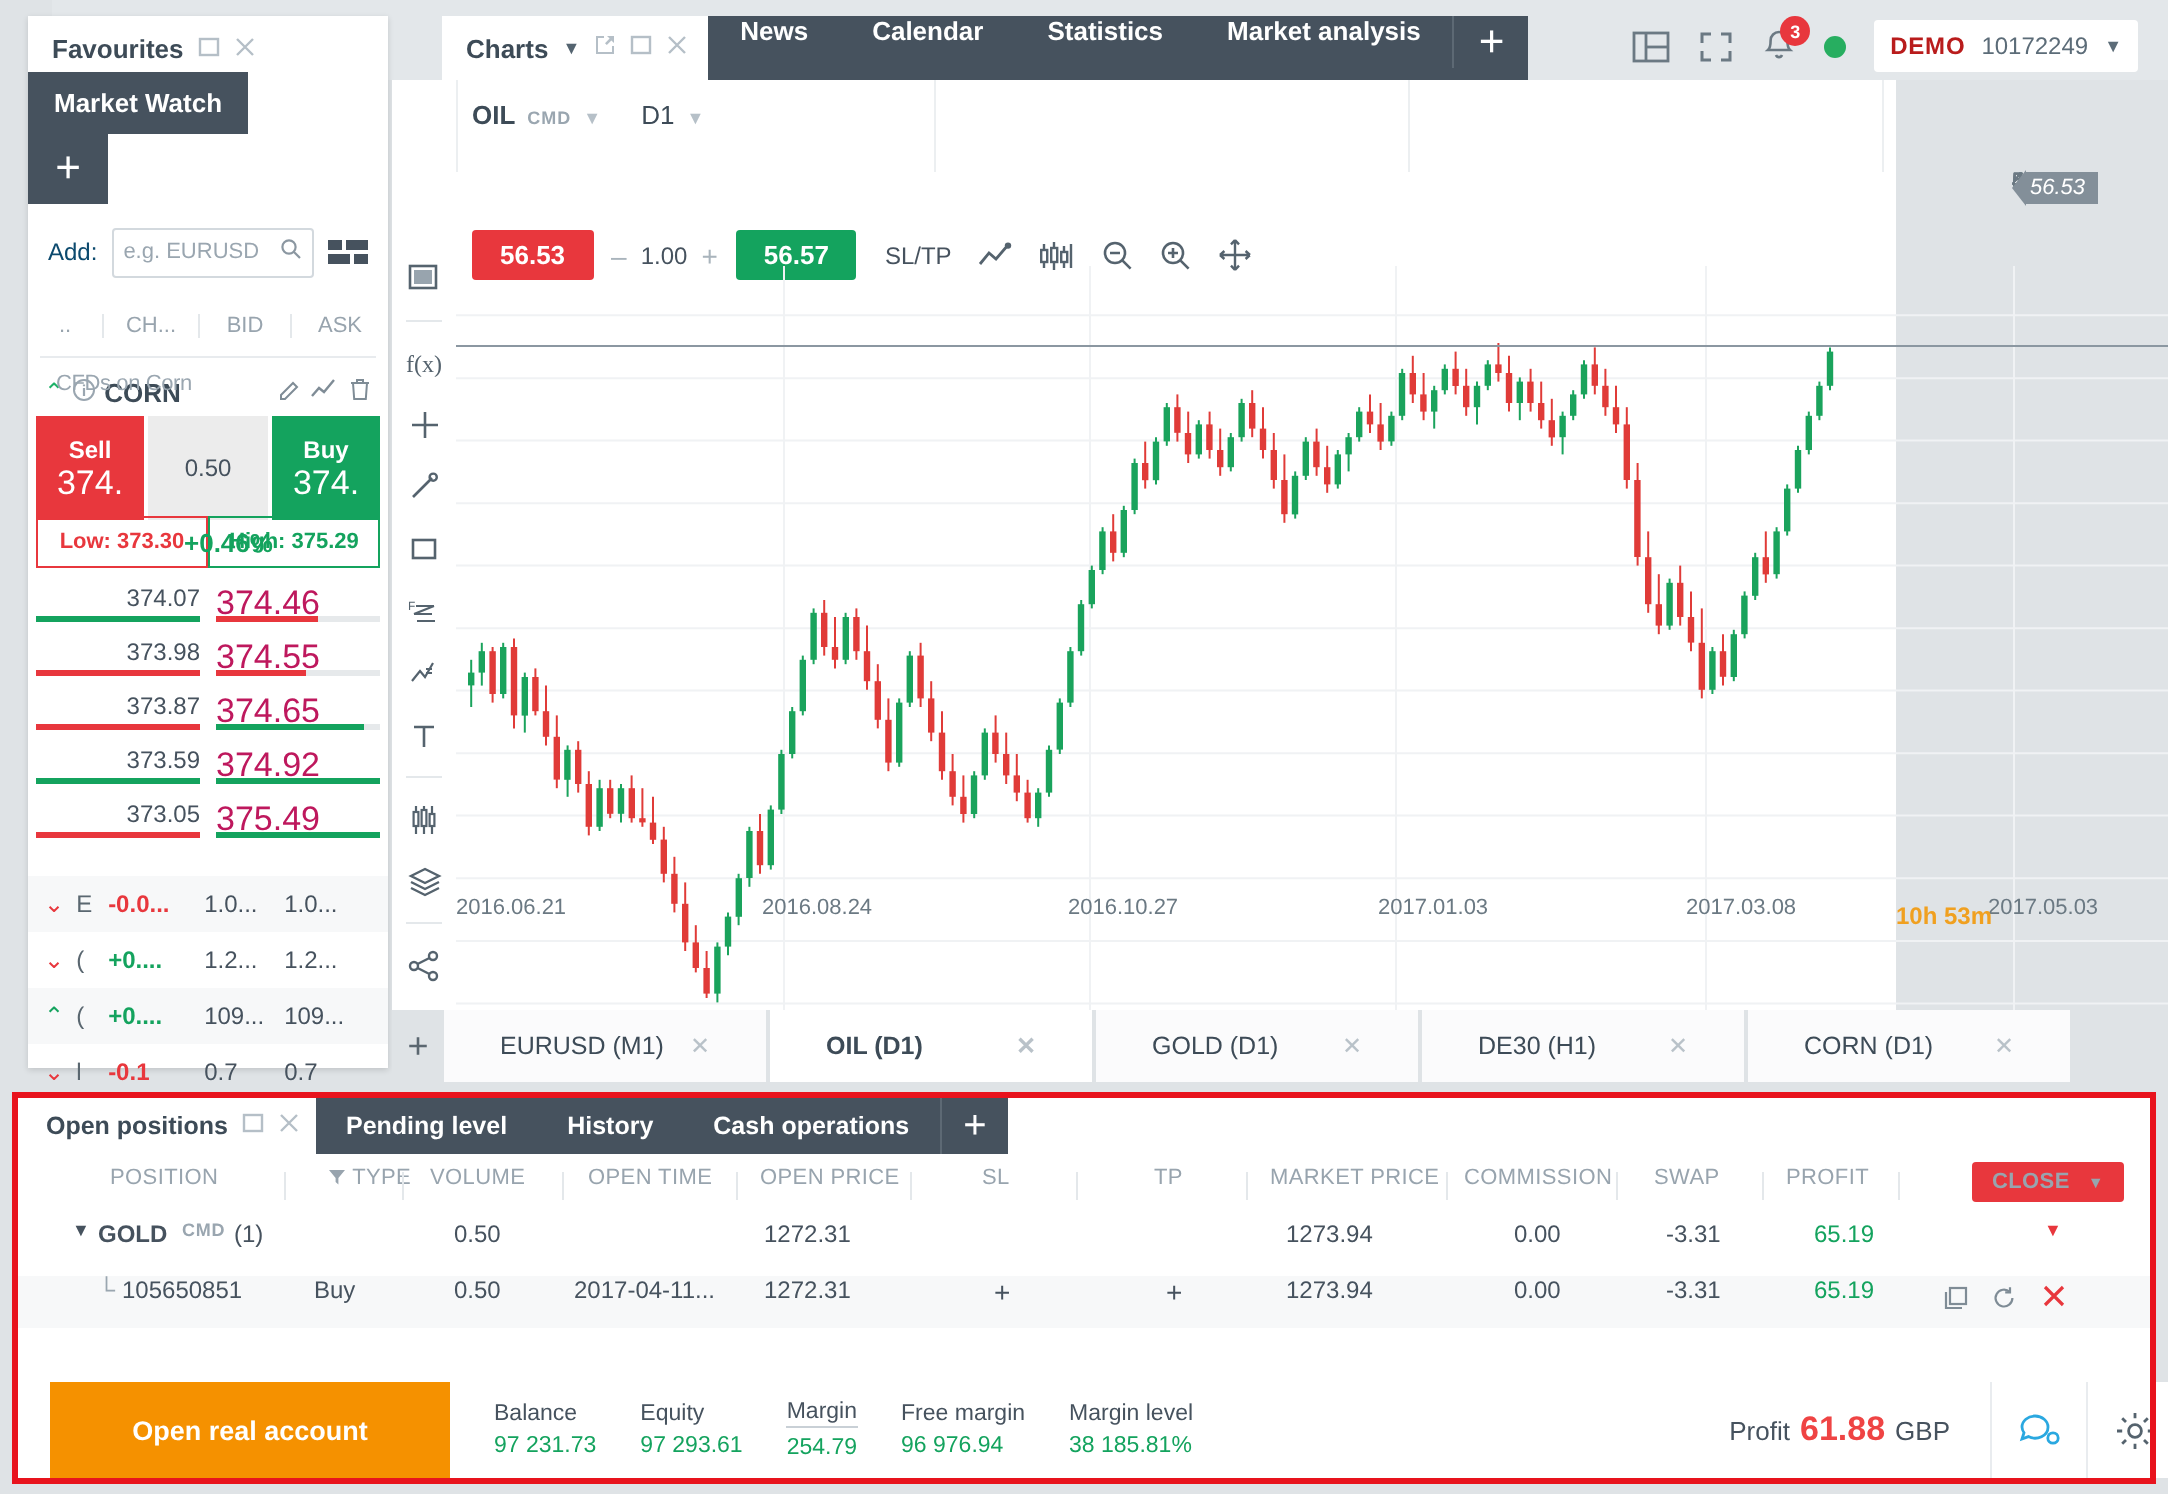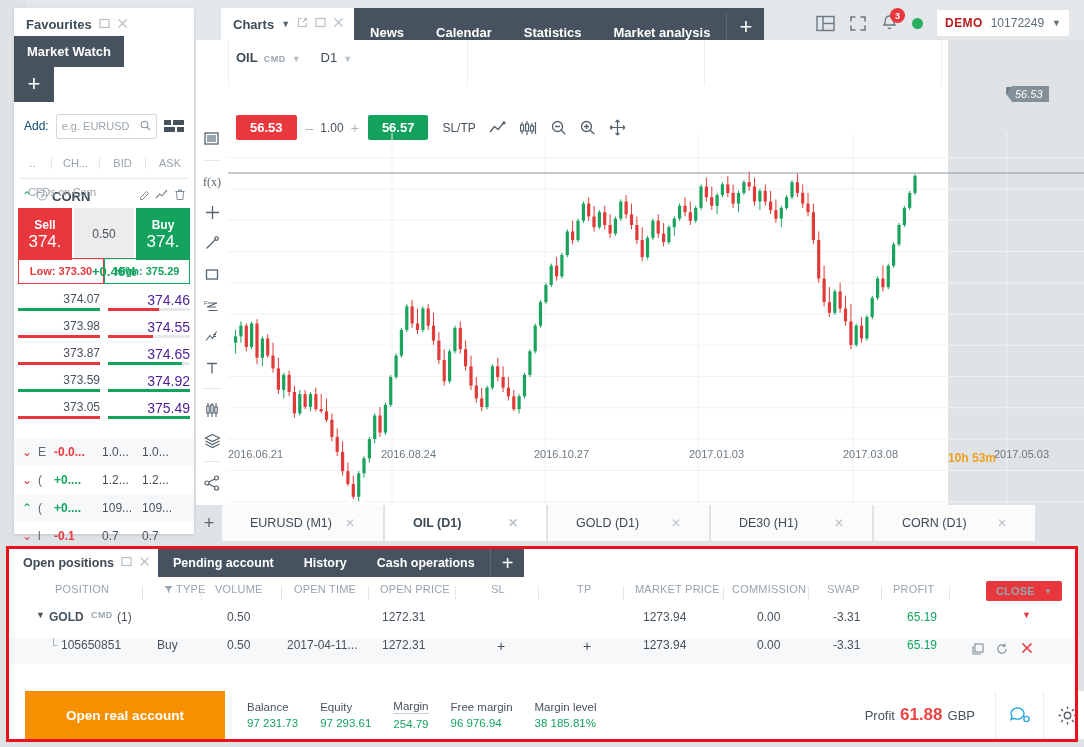--- a/index.html
+++ b/index.html
@@ -14,21 +14,21 @@
 
   
   .topbar { position:absolute; left:0; top:0; width:1084px; height:40px; background:#e3e7ea;margin-left:26px; }
   .tabs-group { position:absolute; left:195px; top:8px; height:32px; display:flex; align-items:stretch; }
   .tab-active {
     background:#fff; color:#3d4b57; font-weight:bold; font-size:13px;
     display:flex; align-items:center; padding:0 10px 0 12px; gap:7px;
   }
   .tab-active .caret { font-size:9px; color:#546470; }
   .tab-ico { color:#b5bfc7; font-size:12px; cursor:pointer; }
-  .tabs-dark { background:#46525e; display:flex; align-items:flex-end; }
+  .tabs-dark { background:#46525e; display:flex; align-items:flex-start; }
   .tabs-dark .t { color:#fff; font-weight:bold; font-size:13px; display:flex;
     align-items:center; padding:0 16px; cursor:pointer; }
   .tabs-dark .plus { color:#fff; font-size:22px; display:flex; align-items:center;
     padding:0 12px; border-left:1px solid #5d6974; cursor:pointer; font-weight:300;}
 
   .top-right { position:absolute; right:10px; top:8px; height:30px; display:flex; align-items:center; gap:14px; }
   .ticon { color:#6b7983; cursor:pointer; display:flex; align-items:center; }
   .bell-wrap { position:relative; }
   .badge { position:absolute; top:-6px; right:-7px; background:#e8373d; color:#fff;
     font-size:9px; font-weight:bold; border-radius:50%; width:15px; height:15px;
@@ -92,21 +92,21 @@
   .lw { flex:1; border:1px solid #e8373d; display:flex; align-items:center; justify-content:center;
     color:#e8373d; font-size:11px; font-weight:bold;}
   .hg { flex:1; border:1px solid #14a35e; display:flex; align-items:center; justify-content:center;
     color:#14a35e; font-size:11px; font-weight:bold;}
   .pct-ov { position:absolute; left:92px; top:264px; color:#14a35e; font-weight:bold;
     font-size:13px; z-index:9; }
 
   .depth { position:absolute; left:18px; top:292px; width:172px; }
   .drow { height:27px; position:relative; }
   .drow .pl { position:absolute; left:0; top:0; width:82px; text-align:right; font-size:12px; color:#46525e; }
-  .drow .pr { position:absolute; left:90px; top:0; width:82px; text-align:right; font-size:14px; color:#4c1d95; }
+  .drow .pr { position:absolute; left:90px; top:0; width:82px; font-size:17px; color:#be185d; }
   .drow .bl { position:absolute; left:0; top:16px; width:82px; height:3px; background:#e6e9eb; }
   .drow .br { position:absolute; left:90px; top:16px; width:82px; height:3px; background:#e6e9eb; }
   .drow .bl i, .drow .br i { display:block; height:3px; }
 
   .mini { position:absolute; left:14px; width:180px; height:28px; display:flex; align-items:center;
     padding:0 8px; gap:6px; font-size:12px; cursor:pointer; }
   .mini .cd { font-size:12px; }
   .mini .nm { color:#5a6770; width:10px; overflow:hidden; }
   .mini .pc { width:42px; font-weight:bold;}
   .mini .b1 { width:34px; color:#46525e; }
@@ -931,21 +931,21 @@
             <rect x="1" y="1.5" width="9" height="8" fill="none" stroke="#b5bfc7" stroke-width="1.2"></rect>
           </svg>
       </span>
       <span class="tab-ico">
         <svg width="11" height="11" viewBox="0 0 11 11">
             <path d="M1.5 1.5l8 8M9.5 1.5l-8 8" stroke="#b5bfc7" stroke-width="1.2"></path>
           </svg>
       </span>
     </div>
     <div class="bt-dark">
-      <div class="t">Pending account</div>
+      <div class="t">Pending level</div>
       <div class="t">History</div>
       <div class="t">Cash operations</div>
       <div class="plus">+</div>
     </div>
   </div>
 
   <div class="thead">
     <span style="left:46px">POSITION</span>
     <i class="sep" style="left:133px"></i>
     <span style="left:155px">

